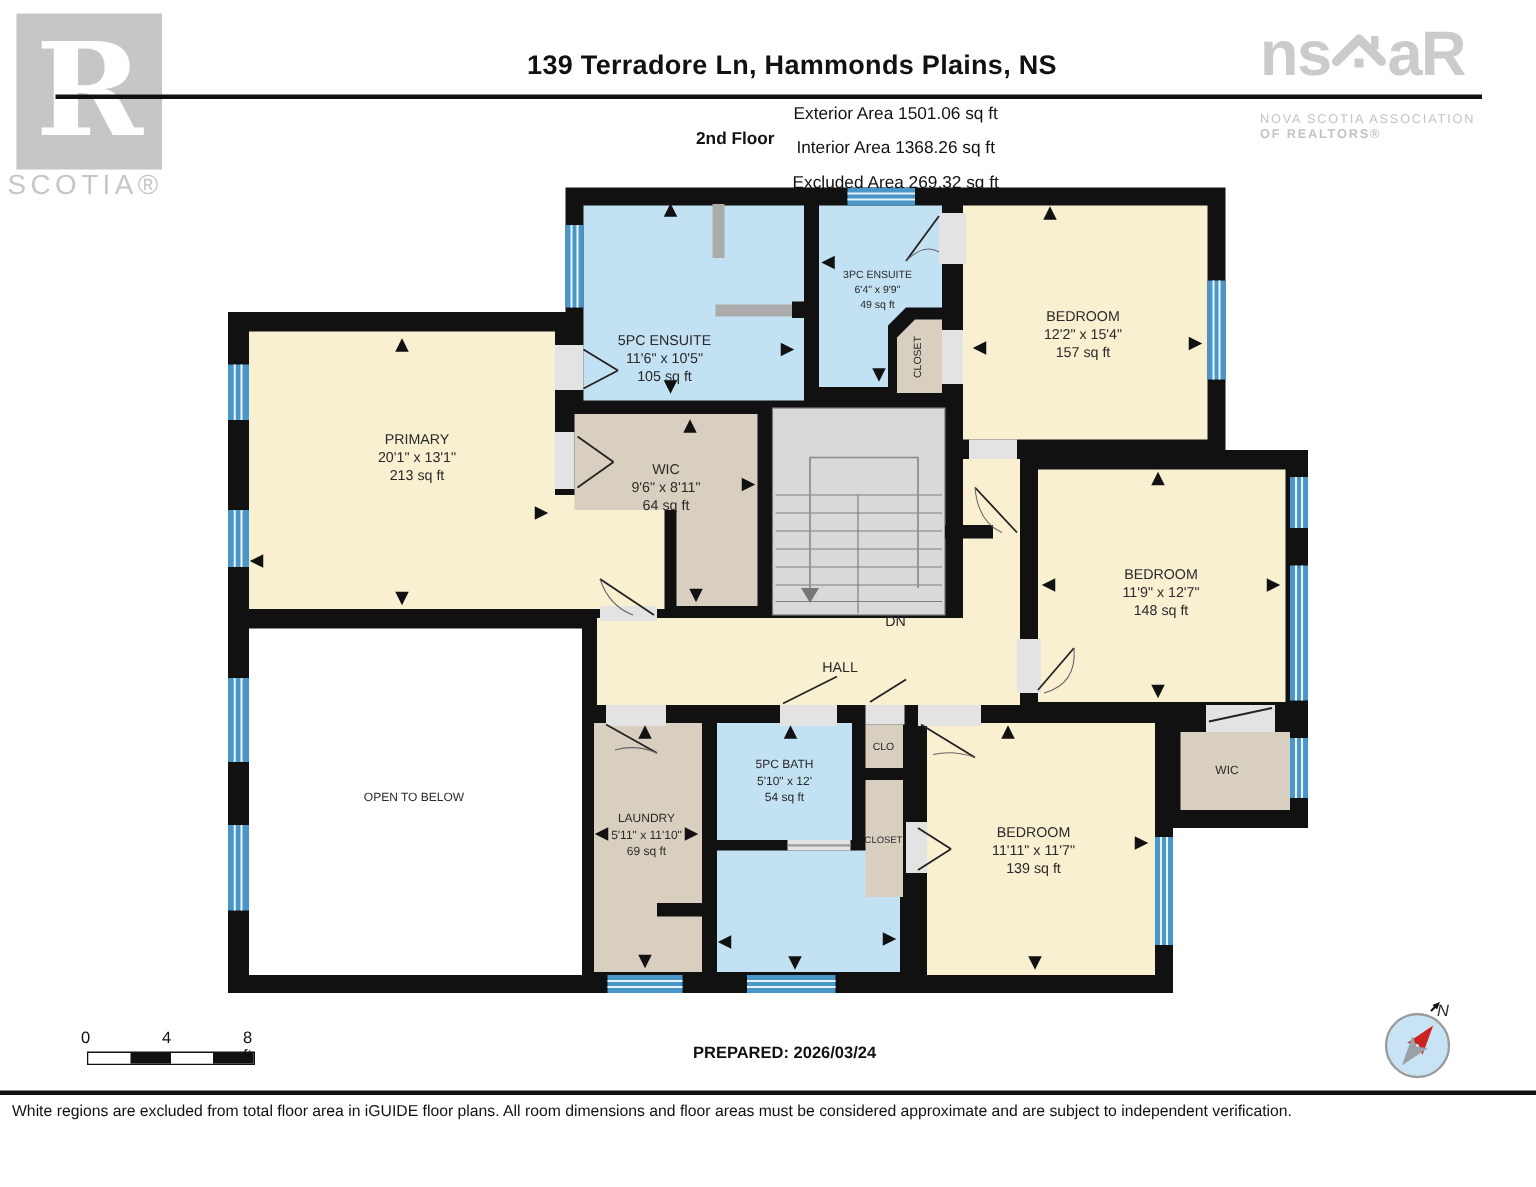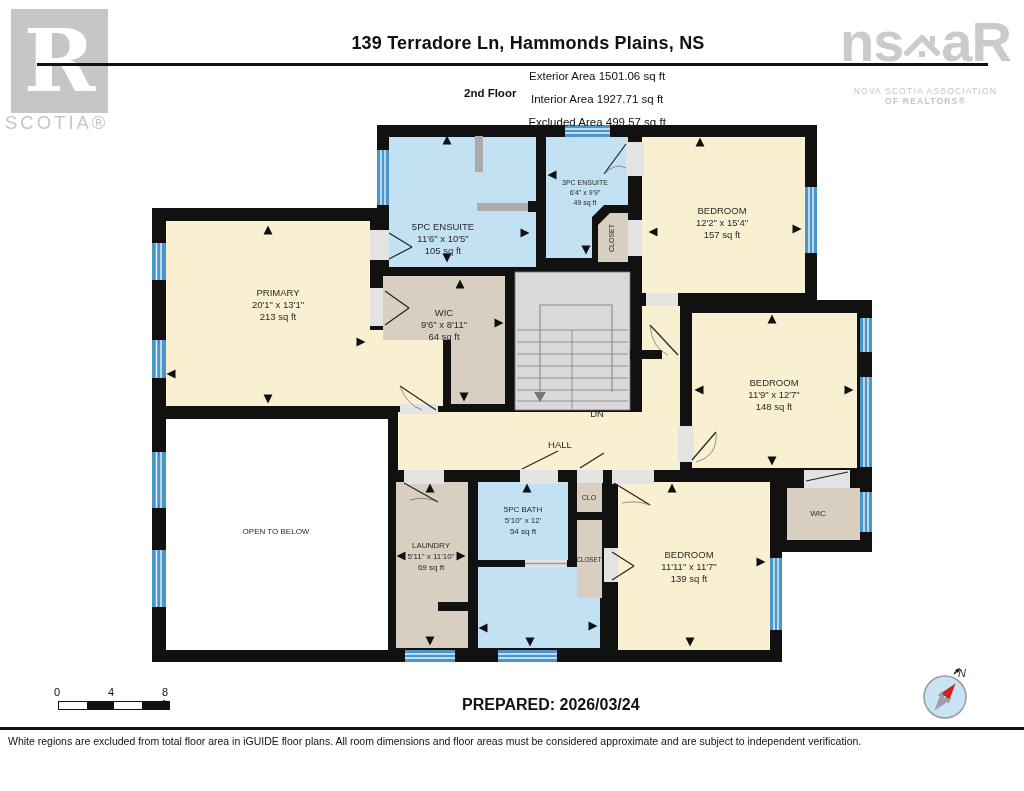--- a/index.html
+++ b/index.html
@@ -25,31 +25,31 @@
   .stats{display:flex;flex-direction:column;gap:11px;text-align:center;}
   .stats div{font-size:11.5px;white-space:nowrap;}
   
   .rlogo-box{left:11px;top:9px;width:97px;height:104px;background:var(--logo-gray);z-index:2;
     display:flex;align-items:center;justify-content:center;}
   .rlogo-box span{font-family:"DejaVu Serif", serif;font-weight:bold;font-size:86px;color:#fff;line-height:1;}
   .rlogo-text{left:5px;top:112px;font-size:18.5px;letter-spacing:3px;color:var(--logo-gray);z-index:2;}
   
   .nsar{left:840px;top:18px;z-index:2;color:#CBCBCB;}
   .nsar-row{display:flex;align-items:flex-end;}
-  .nsar-row .t{font-size:56px;font-weight:bold;line-height:.85;letter-spacing:-1px;}
+  .nsar-row .t{font-size:42px;font-weight:bold;line-height:.85;letter-spacing:-1px;}
   .nsar-sub{font-size:8.5px;letter-spacing:1.2px;color:#C4C4C4;text-align:center;margin-top:20px;}
-  .nsar-sub2{font-size:8.5px;letter-spacing:1.2px;color:#C4C4C4;text-align:center;font-weight:bold;}
+  .nsar-sub2{font-size:8.5px;letter-spacing:1.2px;color:#C4C4C4;text-align:left;font-weight:bold;}
   
   svg.plan{position:absolute;left:0;top:0;z-index:1;font-family:"Liberation Sans", sans-serif;}
   svg.plan text{fill:#2a2a2a;}
   .room-label{font-size:9.5px;}
   .room-label-sm{font-size:8px;}
   .room-label-xs{font-size:7px;}
   
-  .prepared{left:462px;top:696px;font-size:16px;font-weight:600;z-index:3;}
+  .prepared{left:462px;top:696px;font-size:11px;font-weight:600;z-index:3;}
   .scale-num{top:686px;font-size:11px;z-index:3;}
   .scale-bar{left:58px;top:701px;width:110px;height:7px;border:1px solid #111;display:flex;z-index:3;}
   .scale-bar div{flex:1;}
   .scale-ft{left:162px;top:698px;font-size:11px;z-index:3;}
   .footer-line{left:0;top:727px;width:1024px;height:3px;background:var(--wall);z-index:3;}
   .footer-text{left:8px;top:735px;font-size:10.5px;color:#111;z-index:3;white-space:nowrap;}
 </style>
 </head>
 <body>
 
@@ -59,22 +59,22 @@
 <div class="abs rlogo-text">SCOTIA®</div>
 
 <div class="abs hline"></div>
 
 <div class="abs title">139 Terradore Ln, Hammonds Plains, NS</div>
 
 <div class="abs substats">
   <div class="floor-label">2nd Floor</div>
   <div class="stats">
     <div>Exterior Area 1501.06 sq ft</div>
-    <div>Interior Area 1927.71 sq ft</div>
-    <div>Excluded Area 499.57 sq ft</div>
+    <div>Interior Area 1368.26 sq ft</div>
+    <div>Excluded Area 269.32 sq ft</div>
   </div>
 </div>
 
 <div class="abs nsar">
   <div class="nsar-row">
     <span class="t">ns</span>
     <svg width="38" height="36" viewBox="0 0 38 34">
       <path d="M4,22 L19,7 L34,22" stroke="#CBCBCB" stroke-width="6" fill="none" stroke-linecap="round" stroke-linejoin="round"></path>
       <rect x="27" y="5" width="5" height="9" fill="#CBCBCB"></rect>
       <rect x="16" y="20" width="6" height="6" fill="#CBCBCB"></rect>

